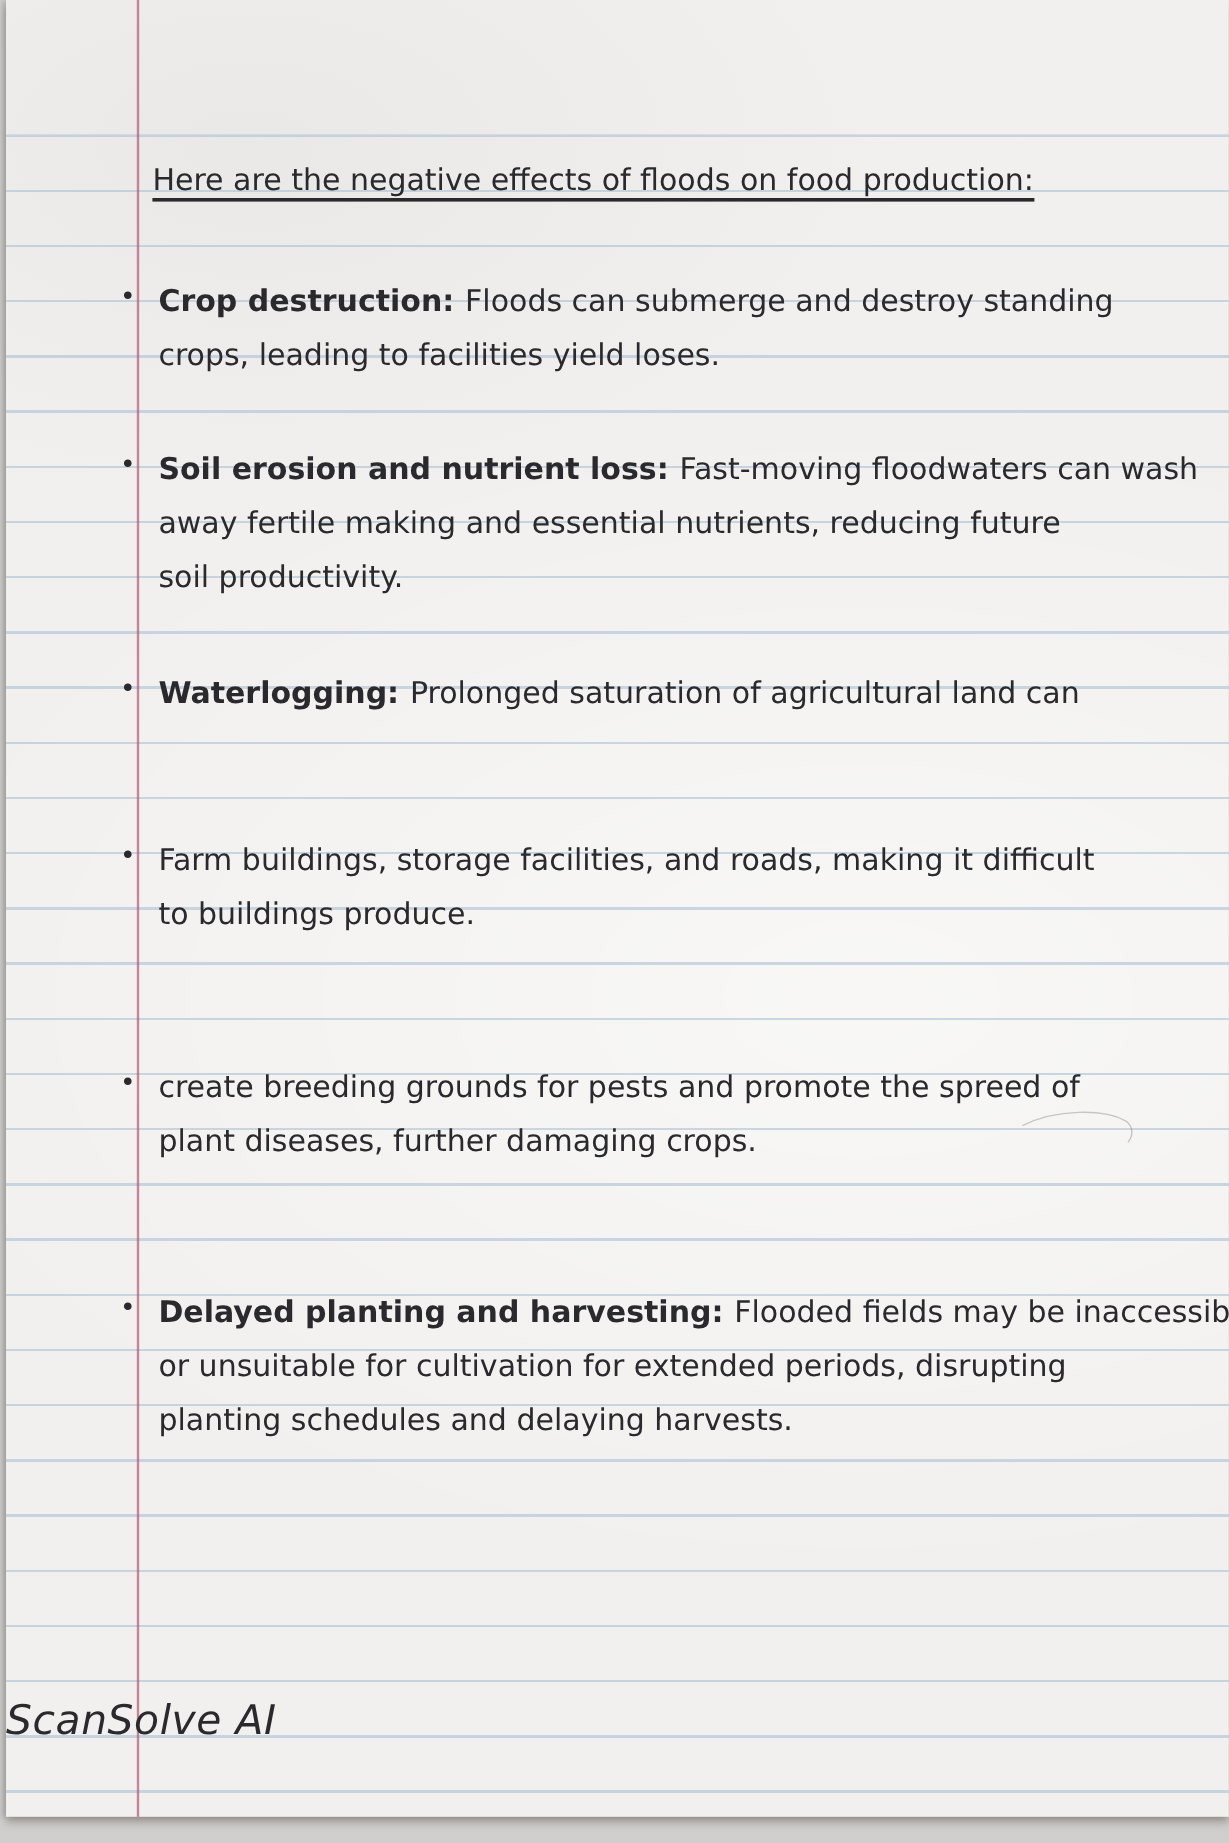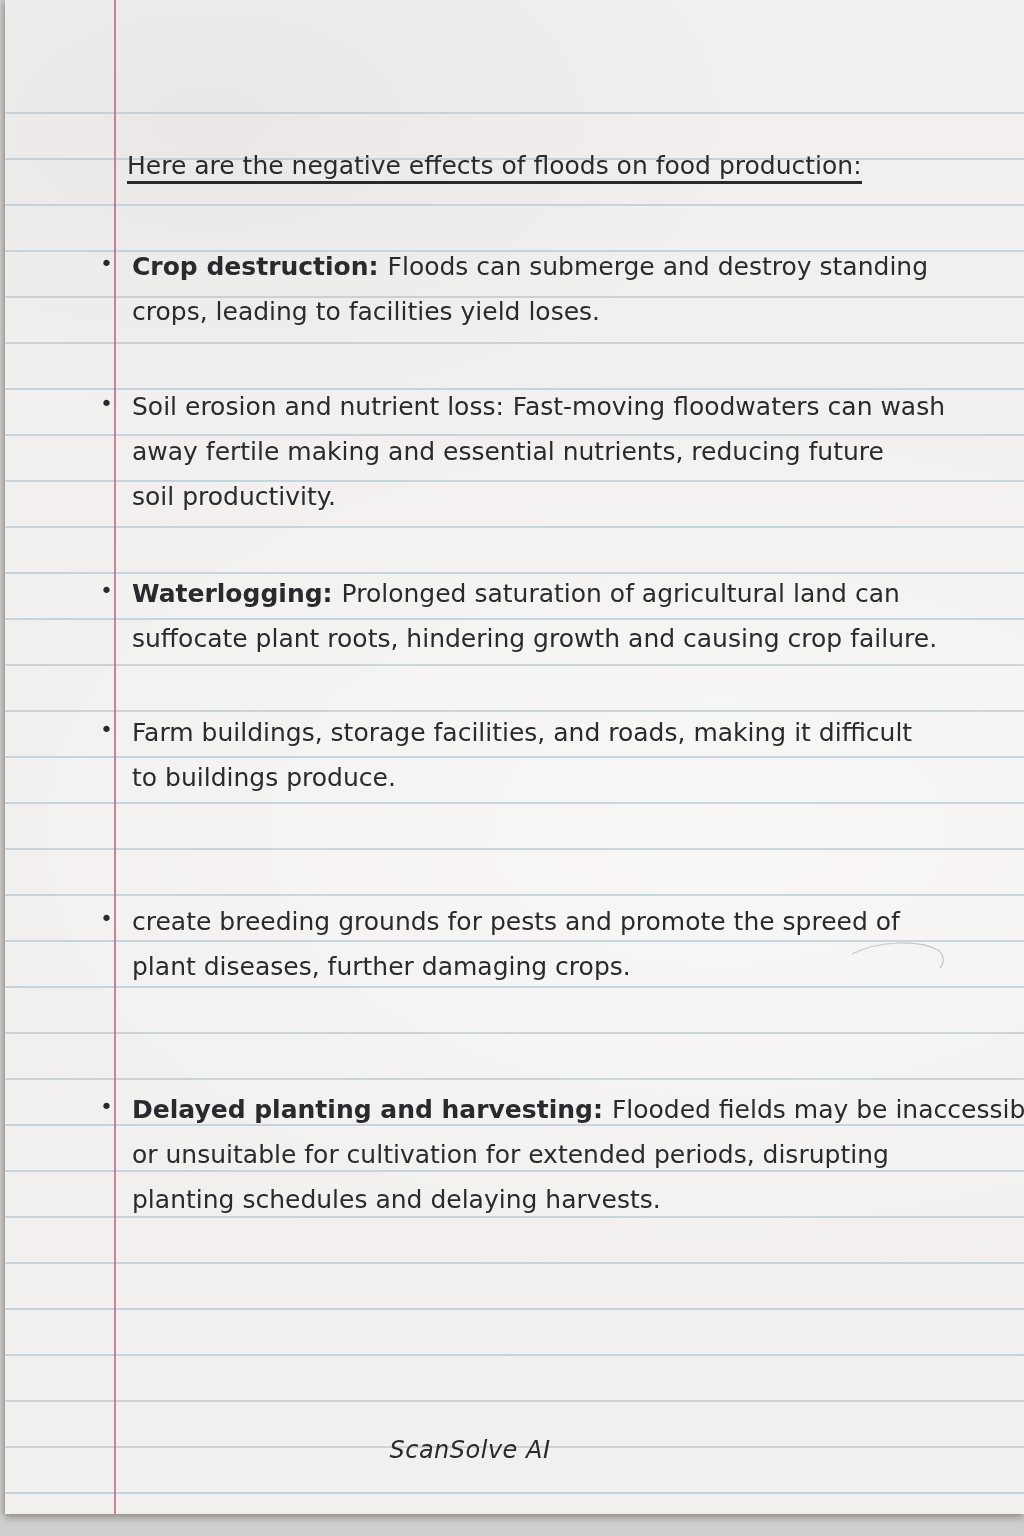--- a/index.html
+++ b/index.html
@@ -33,45 +33,44 @@
   .margin-line{
     position:absolute;left:109px;top:0;bottom:0;width:2px;
     background:var(--margin);
     opacity:.75;
   }
   .content{
     position:absolute;inset:0;
     color:var(--ink);
     font-size:25px;
     line-height:45px;
-    margin-top:16px;
   }
   .title{
     position:absolute;left:122px;top:127px;
     white-space:nowrap;
   }
   .title .u{
     padding-bottom:1px;
     border-bottom:3px solid var(--ink);
   }
   .bullet{
     position:absolute;left:127px;
     white-space:nowrap;
   }
   .dot{
     position:absolute;left:-32px;top:-3px;
     font-size:22px;
   }
-  .head{margin-right:9px;}
+  .head{margin-right:9px;font-weight:bold;}
   .head.bold{font-weight:bold;}
   .signature{
     position:absolute;top:1412px;left:0;width:930px;
-    text-align:center;
+    text-align:left;
     font-style:italic;
-    font-size:24px;
+    font-size:34px;
     letter-spacing:.5px;
   }
   .curl-mark{
     position:absolute;left:845px;top:922px;
     opacity:.45;
   }
 </style>
 </head>
 <body>
 
@@ -92,21 +91,20 @@
         </div>
         <div class="bullet" style="top: 368px;">
           <span class="dot">•</span>
           <div class="bline"><span class="head">Soil erosion and nutrient loss:</span><span>Fast-moving floodwaters can wash</span></div>
           <div class="bline"><span>away fertile making and essential nutrients, reducing future</span></div>
           <div class="bline"><span>soil productivity.</span></div>
         </div>
         <div class="bullet" style="top: 555px;">
           <span class="dot">•</span>
           <div class="bline"><span class="head bold">Waterlogging:</span><span>Prolonged saturation of agricultural land can</span></div>
-          <div class="bline"><span>suffocate plant roots, hindering growth and causing crop failure.</span></div>
         </div>
         <div class="bullet" style="top: 694px;">
           <span class="dot">•</span>
           <div class="bline"><span>Farm buildings, storage facilities, and roads, making it difficult</span></div>
           <div class="bline"><span>to buildings produce.</span></div>
         </div>
         <div class="bullet" style="top: 883px;">
           <span class="dot">•</span>
           <div class="bline"><span>create breeding grounds for pests and promote the spreed of</span></div>
           <div class="bline"><span>plant diseases, further damaging crops.</span></div>

